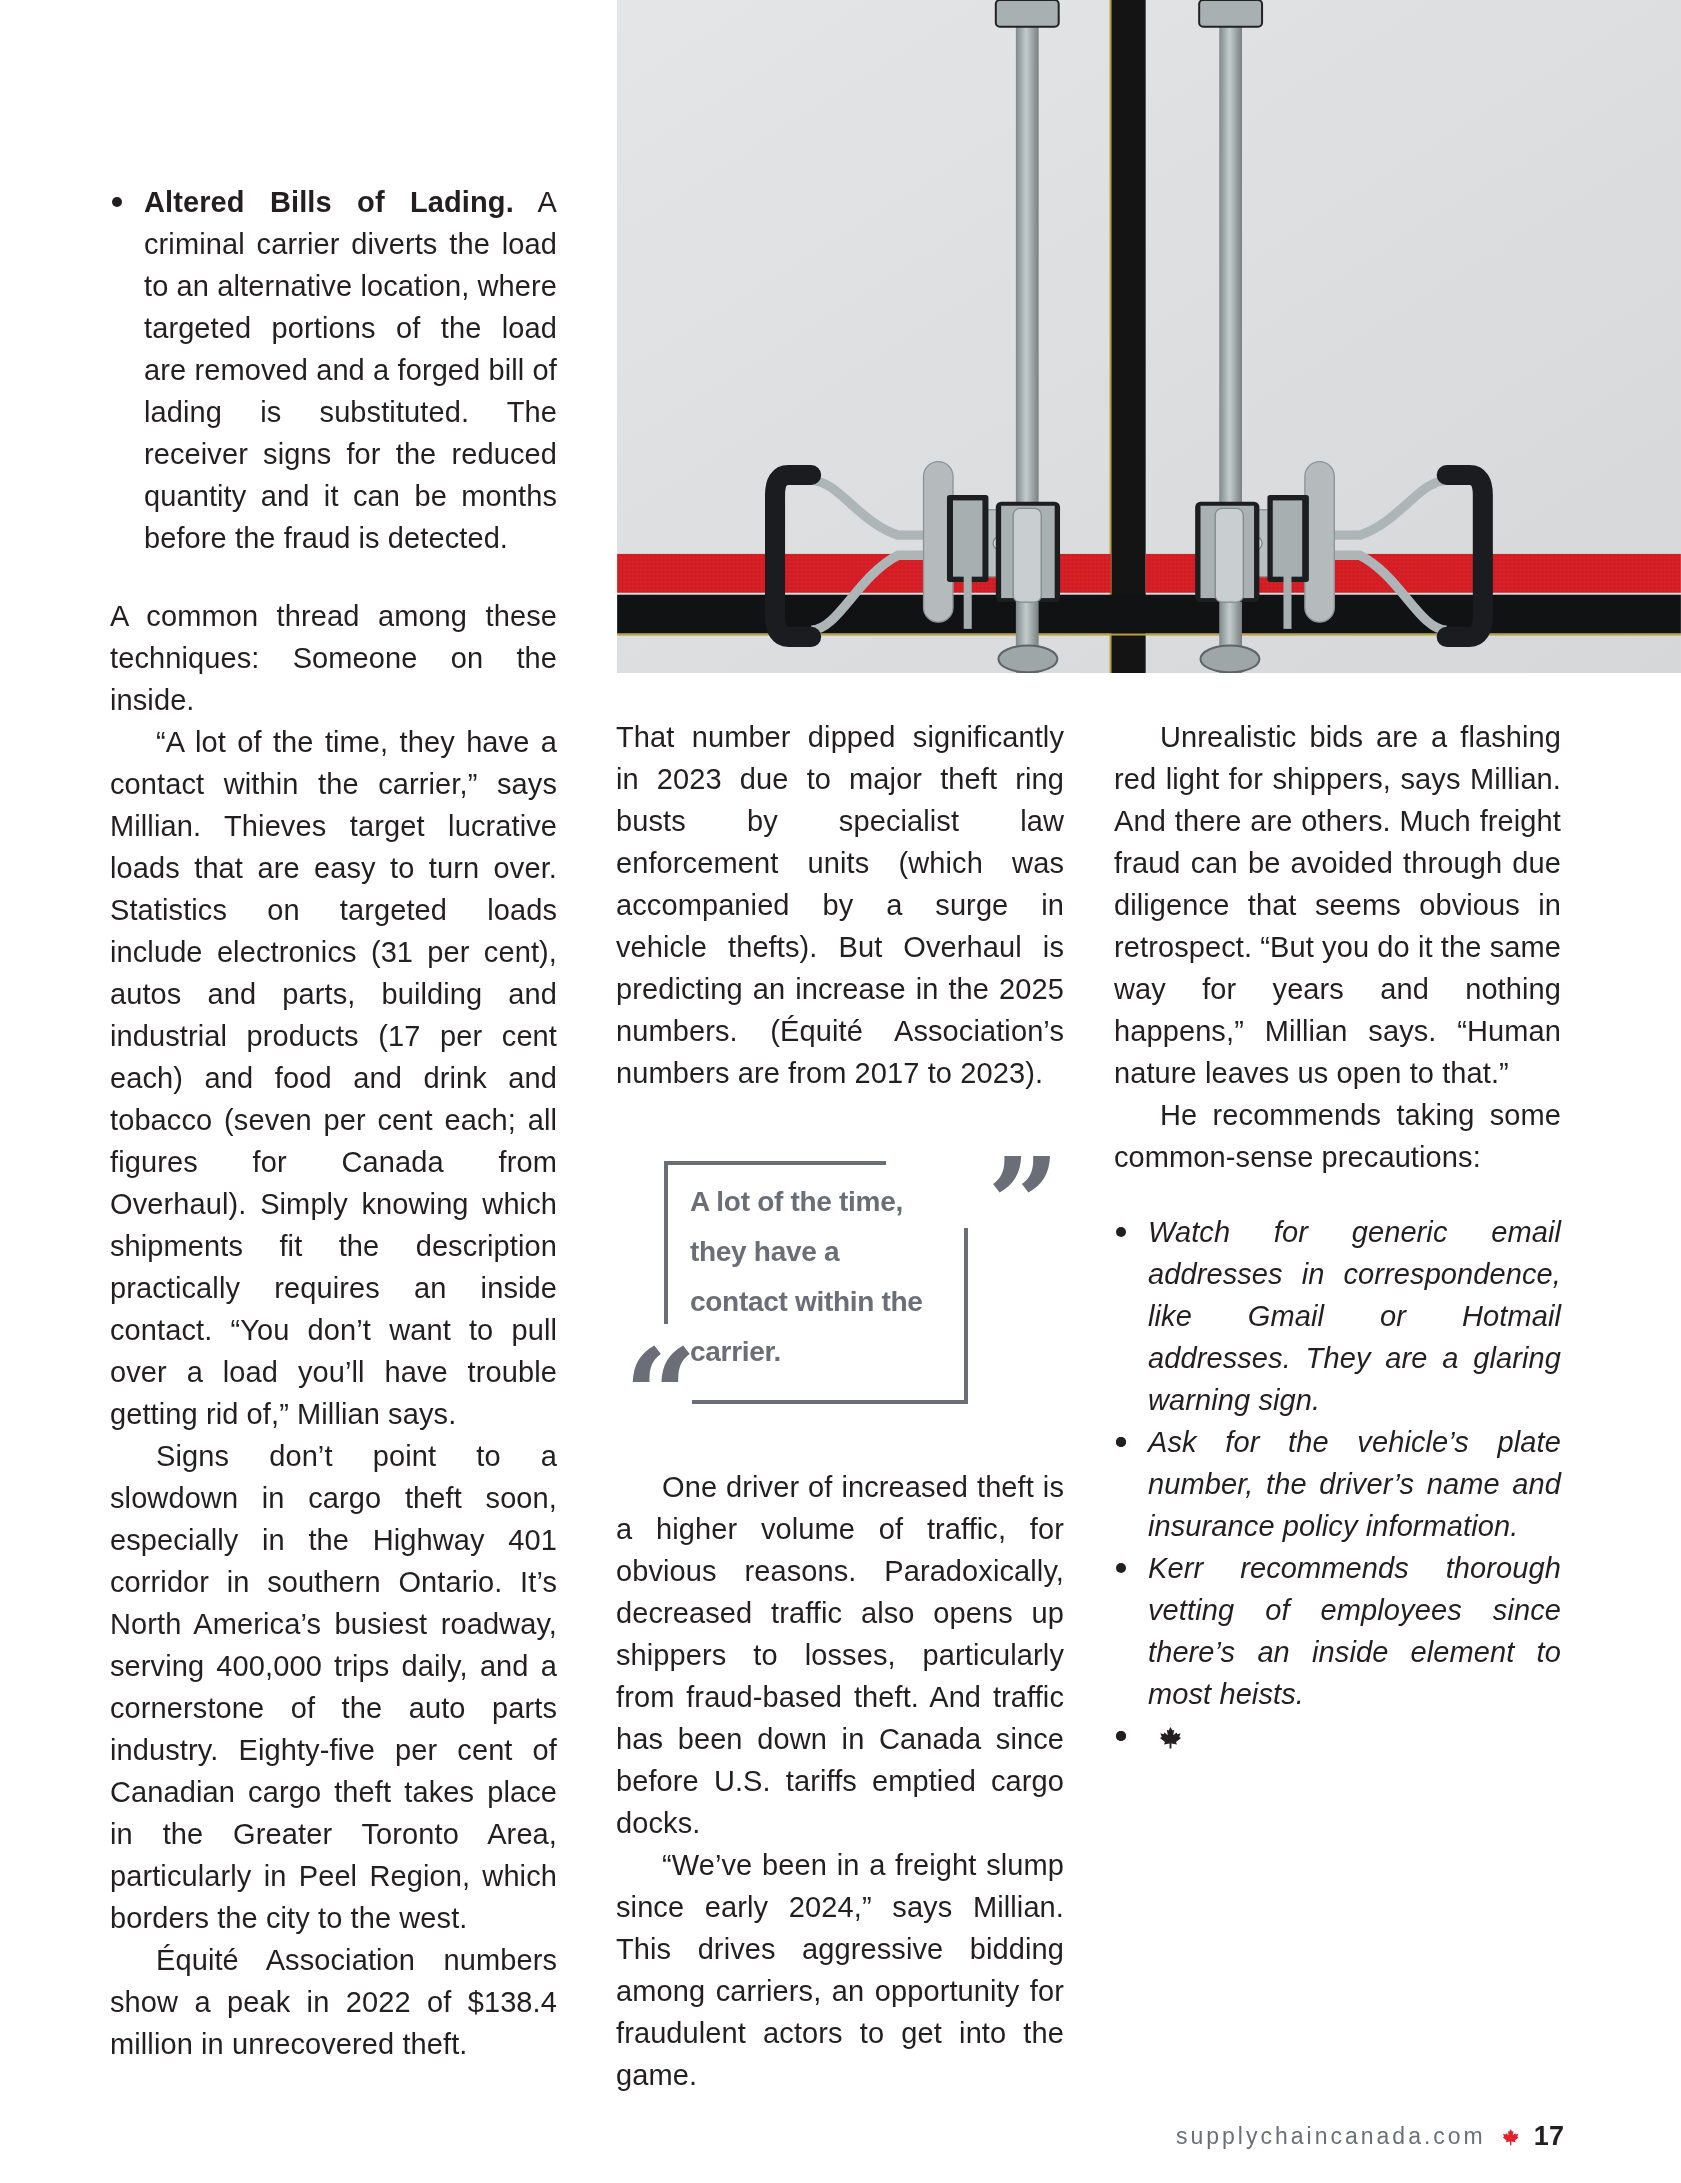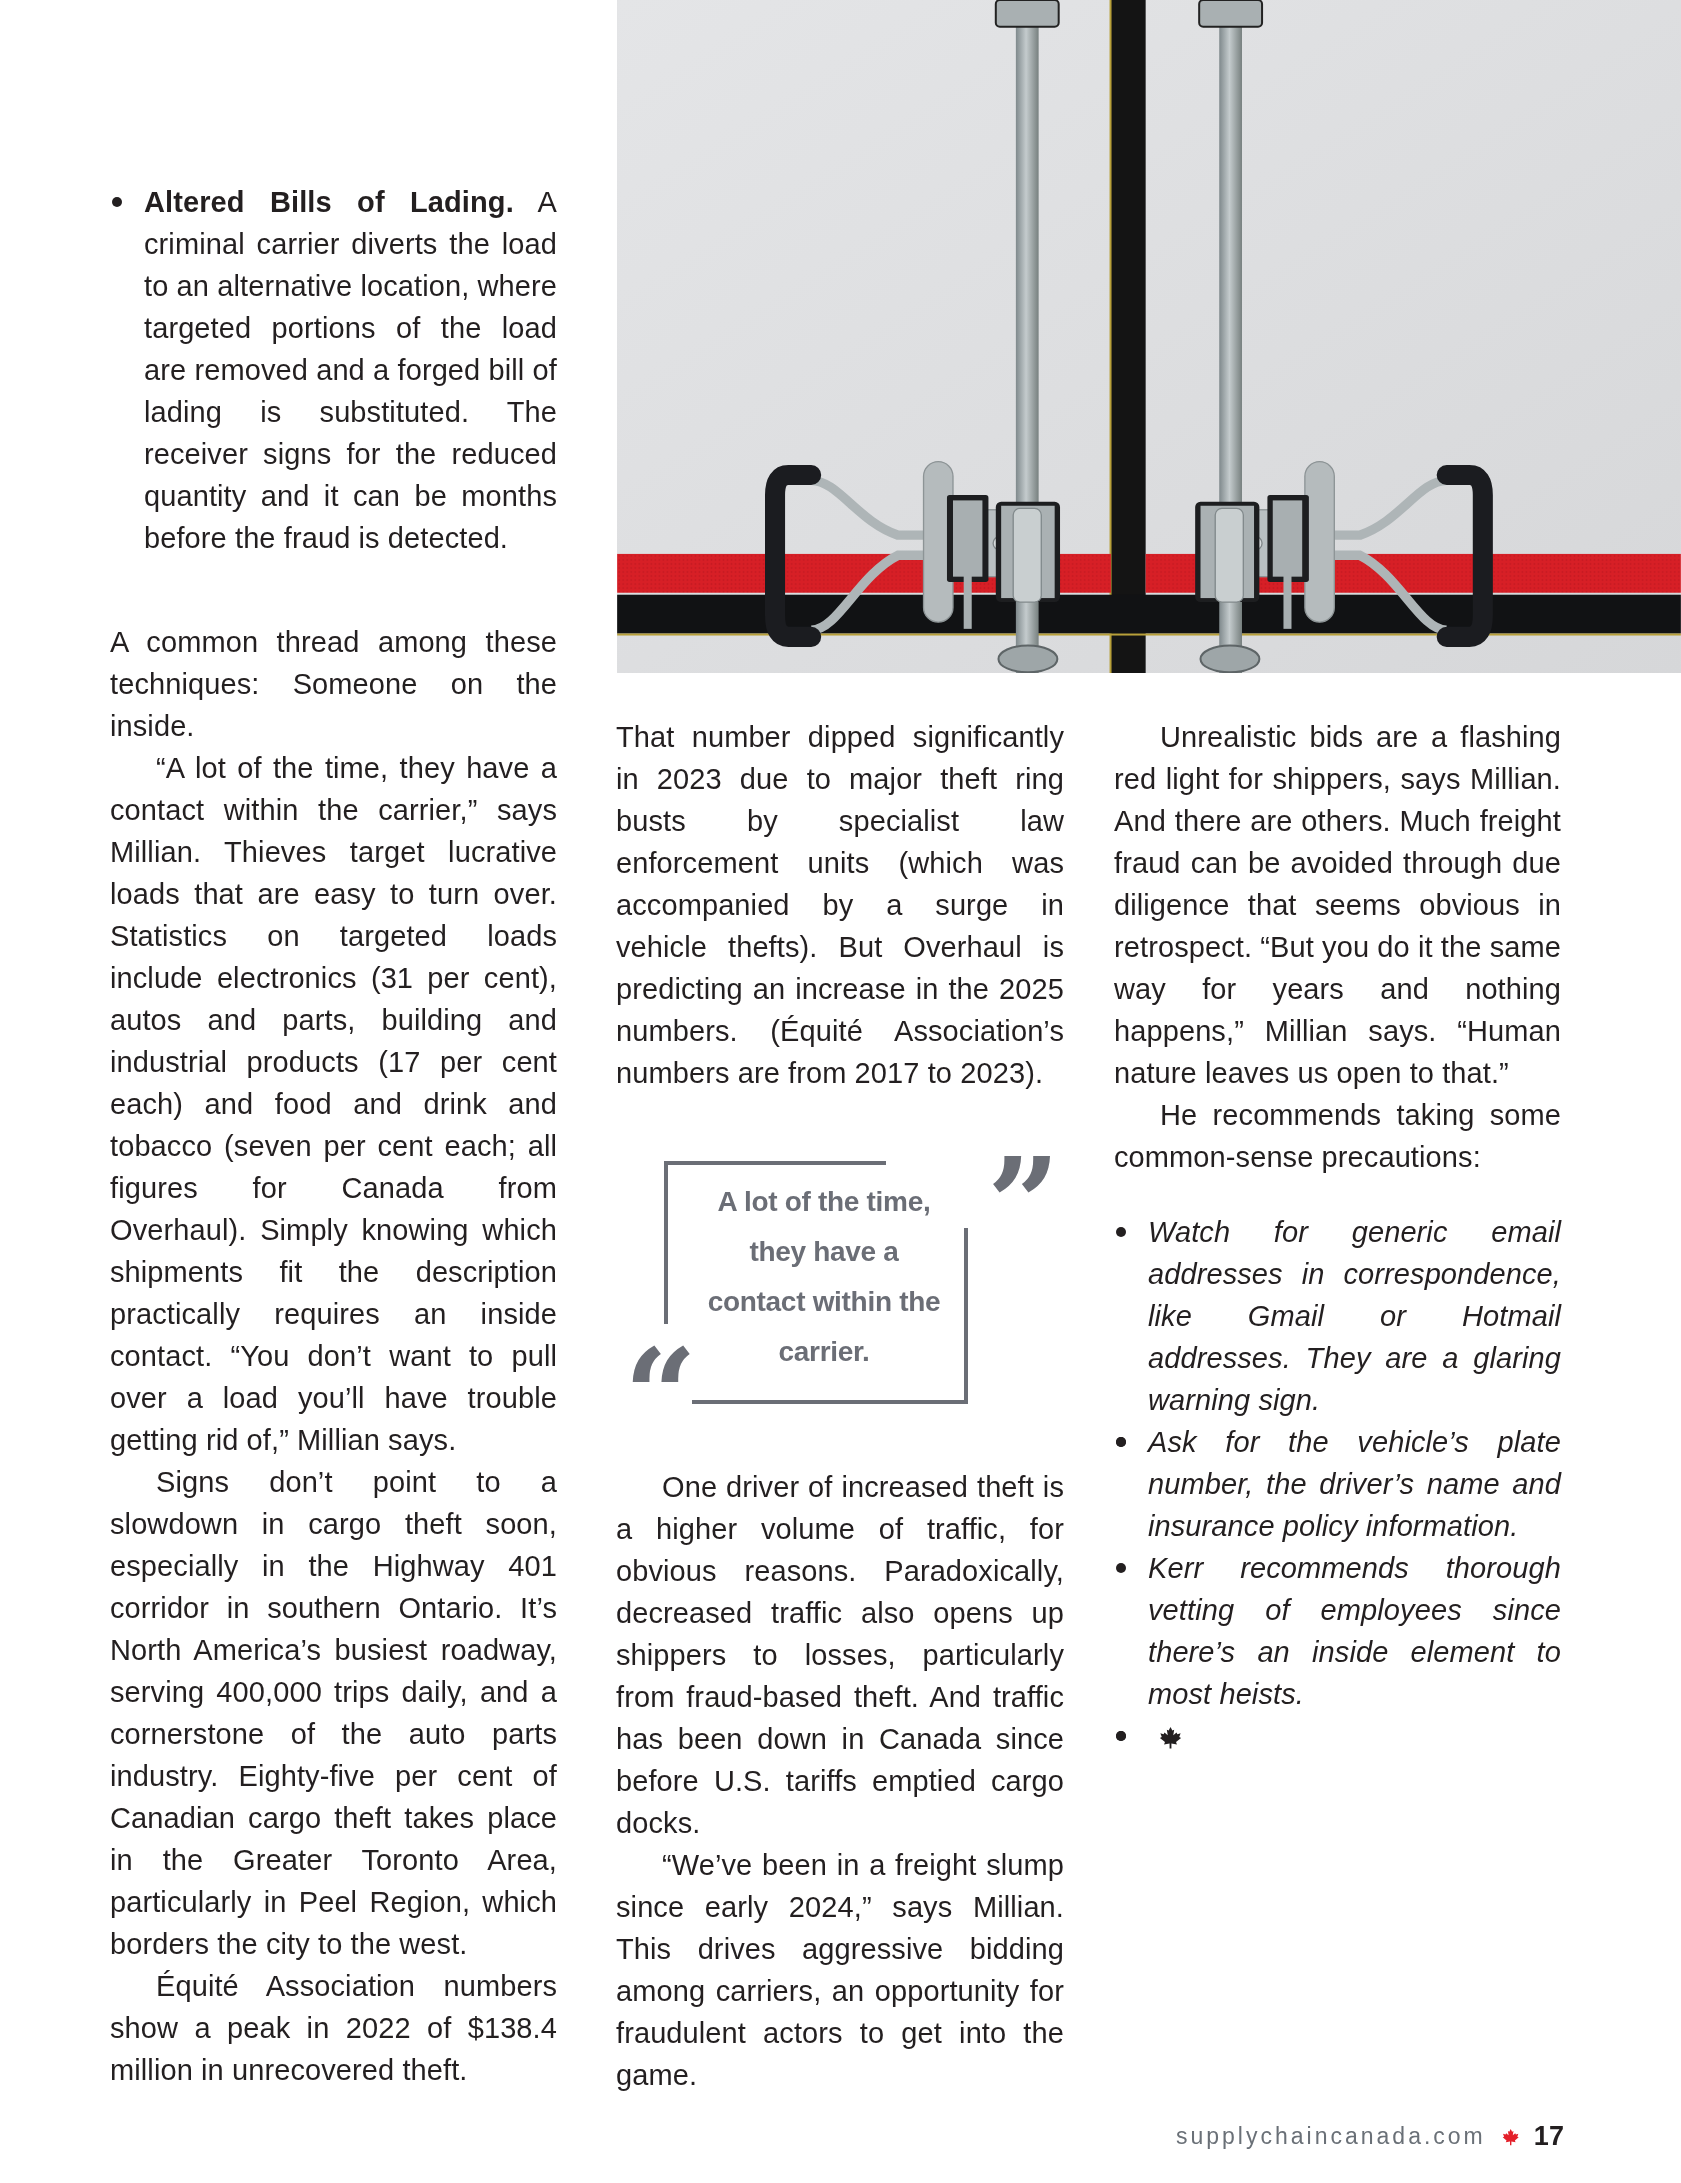--- a/index.html
+++ b/index.html
@@ -11,21 +11,21 @@
   .col {
     position: absolute;
     font-size: 29px;
     line-height: 42px;
     text-align: justify;
     letter-spacing: 0.1px;
     font-weight: 300;
   }
   .col p { margin: 0; }
   .col p.indent { text-indent: 46px; }
-  .col p.gap-top { margin-top: 62px; }
+  .col p.gap-top { margin-top: 36px; }
   .col-left { left: 110px; top: 181px; width: 447px; }
   .col-mid { left: 616px; top: 716px; width: 448px; }
   .col-mid-2 { left: 616px; top: 1466px; width: 448px; }
   .col-right { left: 1114px; top: 716px; width: 447px; }
 
   ul.bullets { list-style: none; margin: 0; padding: 0; }
   ul.bullets li { position: relative; padding-left: 34px; text-align: justify; }
   ul.bullets li .dot {
     position: absolute; left: 2px; top: 16px; width: 10px; height: 10px;
     border-radius: 50%; background: #231f20;
@@ -52,21 +52,21 @@
     height: 80px; overflow: hidden;
   }
   .pq-close {
     position: absolute; left: 371px; top: 3.3px;
     font-family: "DejaVu Serif", serif; font-weight: 700;
     font-size: 127px; line-height: 127px; color: #6b6e76;
     height: 80px; overflow: hidden;
   }
   .pq-text {
     position: absolute; left: 74px; top: 39px; width: 268px;
-    text-align: center; color: #6b6e76;
+    text-align: left; color: #6b6e76;
     font-weight: 700; font-size: 28px; line-height: 50px;
     font-family: "Liberation Sans", sans-serif;
     letter-spacing: -0.3px;
   }
   .pq-text span { display: block; }
 
   .end-leaf { display: inline-block; width: 23px; height: 23px; vertical-align: -2.7px; margin-left: 10.7px; }
 
   .footer {
     position: absolute; left: 1176px; top: 2120px; height: 33px;

